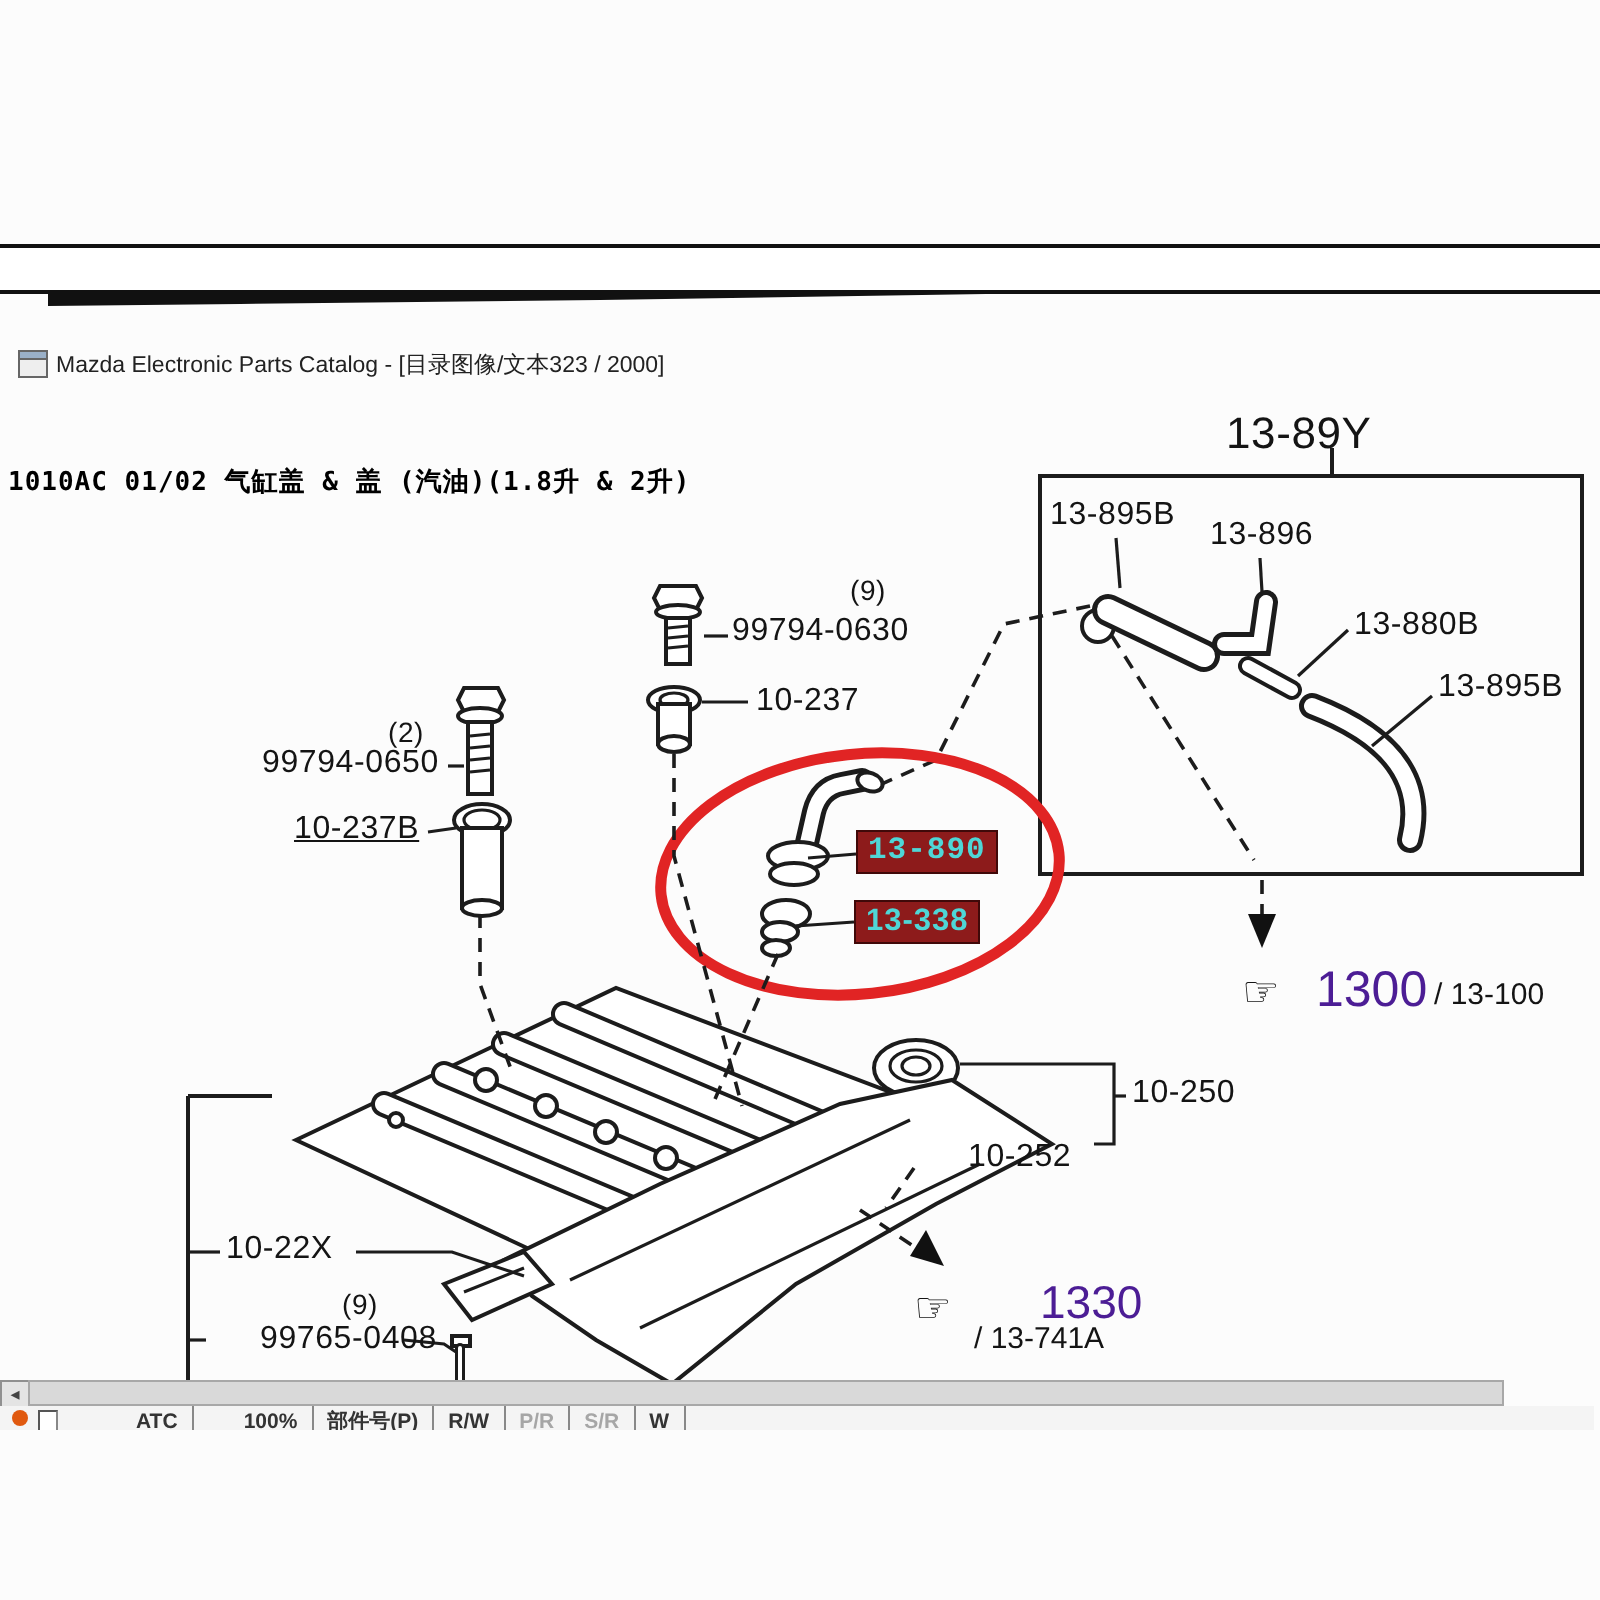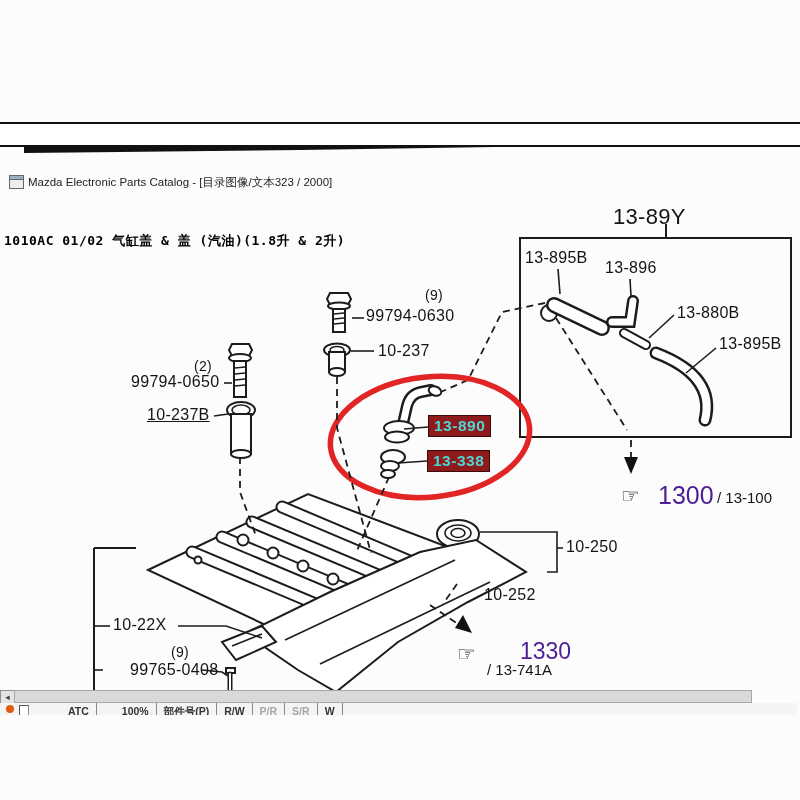--- a/index.html
+++ b/index.html
@@ -187,25 +187,25 @@
 <div class="lbl" style="left:677px;top:304px;">13-880B</div>
 <div class="lbl" style="left:719px;top:335px;">13-895B</div>
 
 <div class="lbl small" style="left:425px;top:287px;">(9)</div>
 <div class="lbl" style="left:366px;top:307px;">99794-0630</div>
 <div class="lbl" style="left:378px;top:342px;">10-237</div>
 <div class="lbl small" style="left:194px;top:358px;">(2)</div>
 <div class="lbl" style="left:131px;top:373px;">99794-0650</div>
 <div class="lbl" style="left:147px;top:406px;text-decoration:underline;">10-237B</div>
 
-<div class="hl" style="left:428px;top:415px;">13-890</div>
+<div class="hl" style="left:428px;top:415px;font-family:Liberation Mono, monospace;">13-890</div>
 <div class="hl" style="left:427px;top:450px;">13-338</div>
 
 <div class="lbl" style="left:566px;top:538px;">10-250</div>
-<div class="lbl" style="left:484px;top:586px;">10-252</div>
+<div class="lbl" style="left:484px;top:570px;">10-252</div>
 
 <span class="hand" style="left:621px;top:484px;">☞</span>
 <div class="refmain" style="left:658px;top:481px;">1300</div>
 <div class="refsub" style="left:717px;top:489px;">/ 13-100</div>
 
 <span class="hand" style="left:457px;top:642px;">☞</span>
 <div class="refmain" style="left:496px;top:638px;font-size:23px;margin-left:24px;">1330</div>
 <div class="refsub" style="left:487px;top:661px;">/ 13-741A</div>
 
 <div class="lbl" style="left:113px;top:616px;">10-22X</div>

